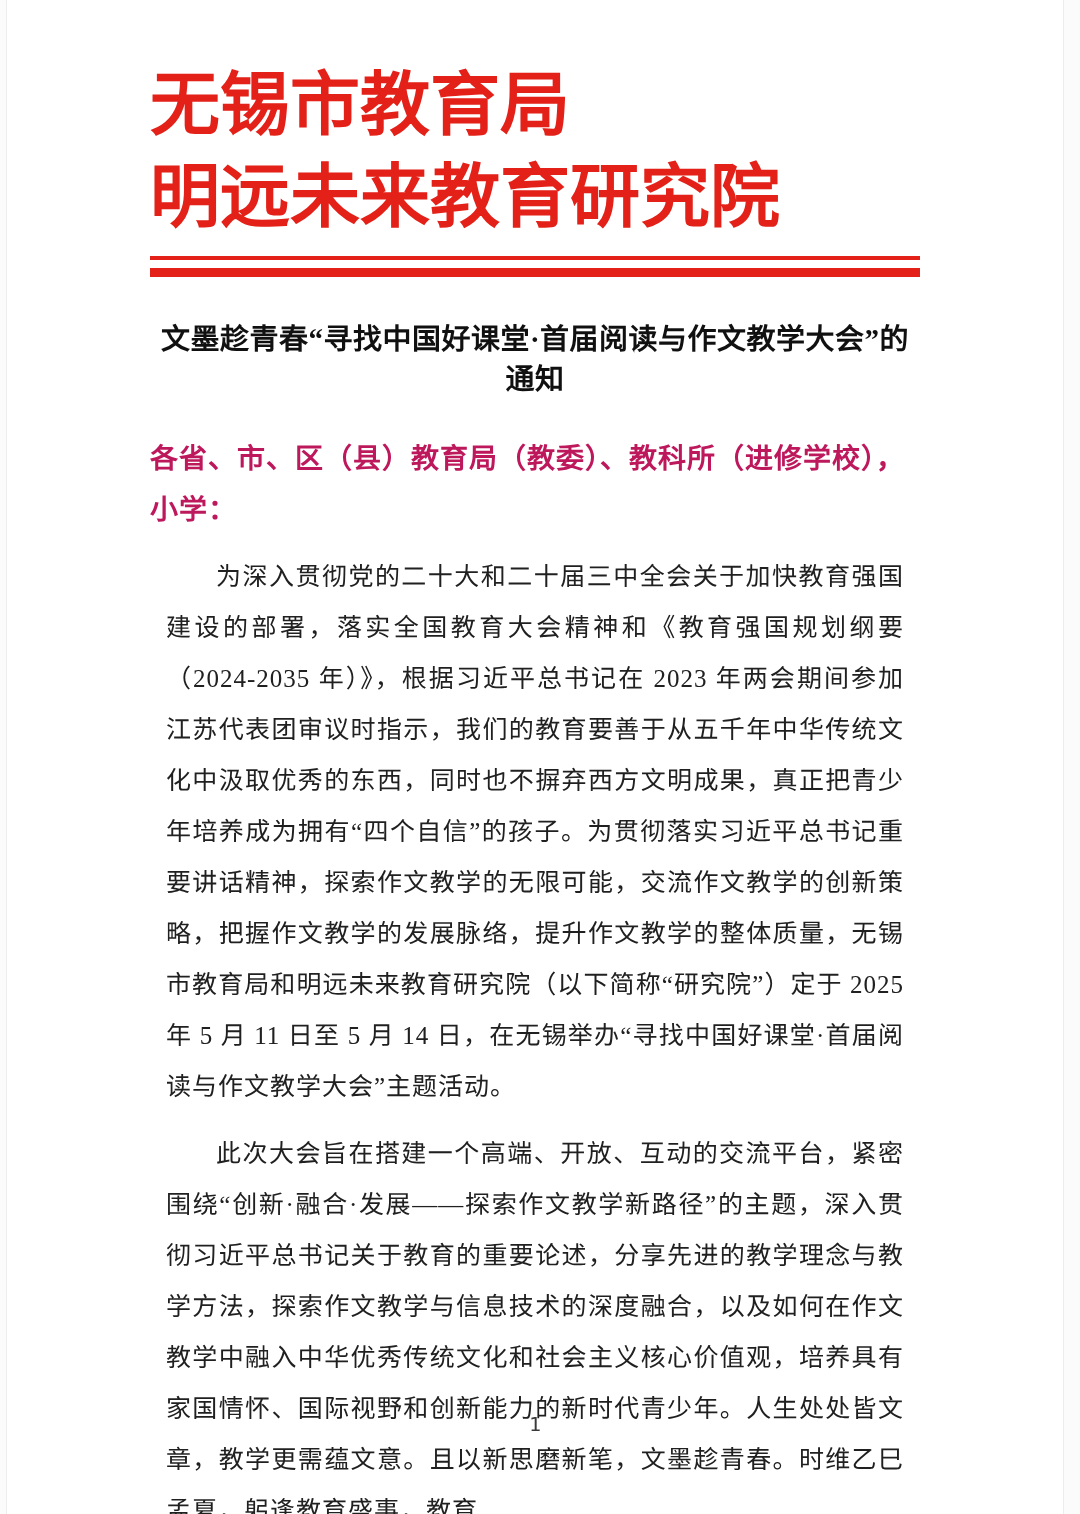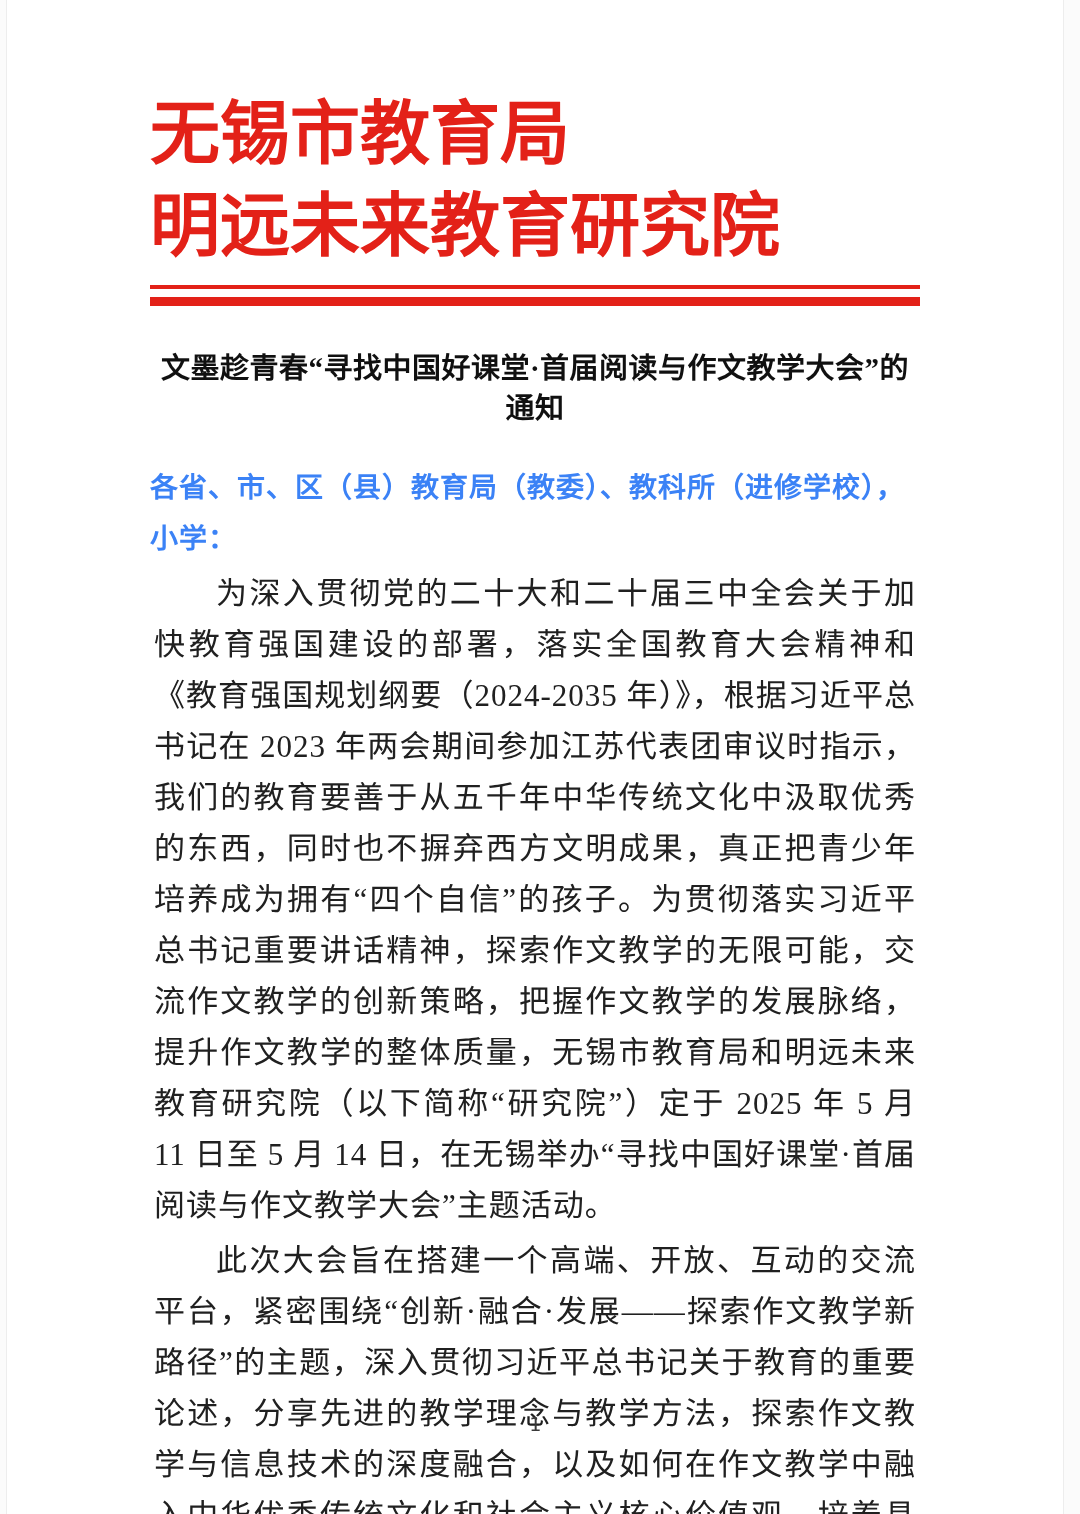--- a/index.html
+++ b/index.html
@@ -25,21 +25,21 @@
     border-left: 1px solid #ededed;
     border-right: 1px solid #ededed;
   }
   .content {
     width: 770px;
     margin: 0 auto;
     position: relative;
   }
   
   .letterhead {
-    padding-top: 89px;
+    padding-top: 60px;
   }
   .org-line {
     color: #e32118;
     font-weight: 700;
     font-size: 70px;
     line-height: 92px;
     white-space: nowrap;
     text-align: justify;
     text-align-last: justify;
     -moz-text-align-last: justify;
@@ -69,27 +69,27 @@
     font-weight: 700;
     color: #101010;
     text-align: center;
     letter-spacing: 0.5px;
     line-height: 40px;
   }
   .salutation {
     margin: 34px 0 0 0;
     font-size: 28px;
     font-weight: 700;
-    color: #3b82f6;
+    color: #be185d;
     line-height: 51px;
     letter-spacing: 1px;
   }
   .body-para {
-    margin: 4px;
-    font-size: 31px;
+    margin: 16px;
+    font-size: 25px;
     color: #202020;
     line-height: 51px;
     letter-spacing: 1px;
     text-indent: 2em;
     text-align: justify;
   }
   .page-number {
     position: absolute;
     left: 0;
     bottom: 78px;

